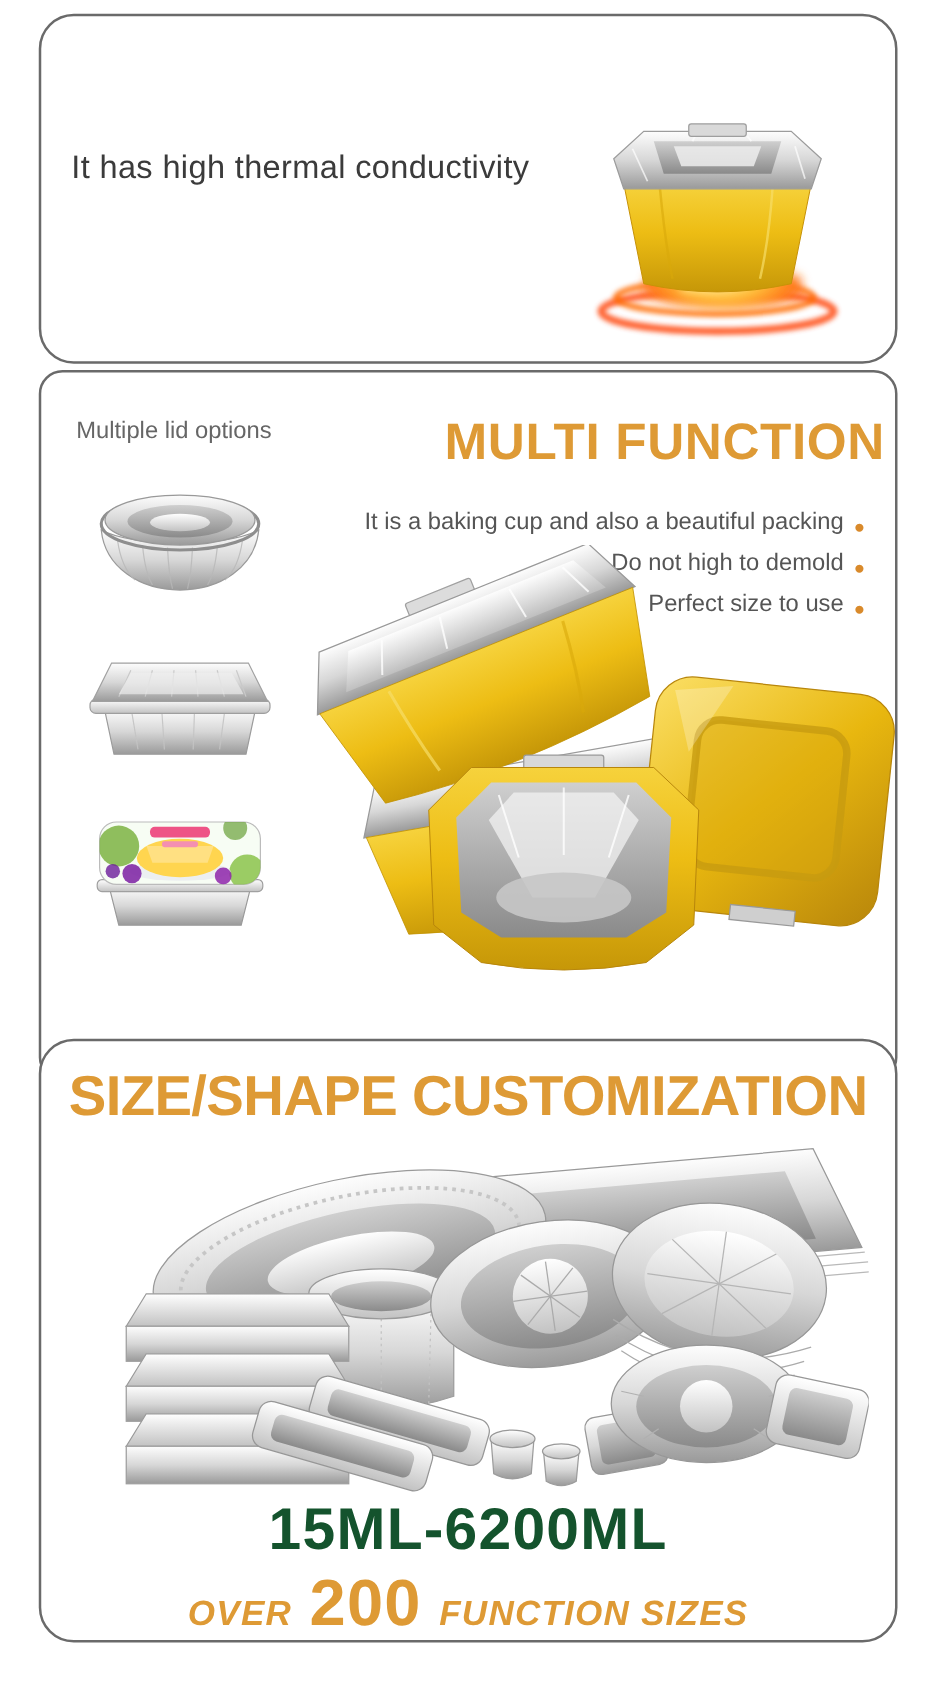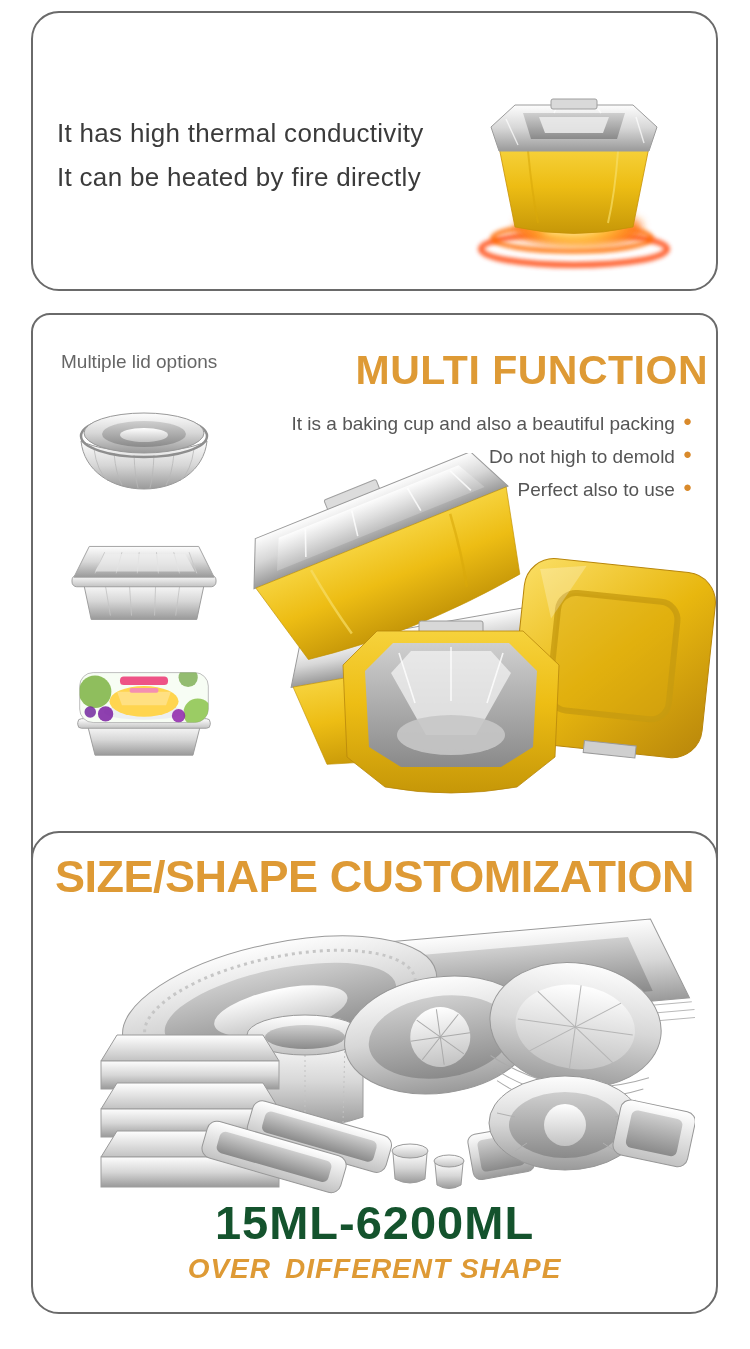--- a/index.html
+++ b/index.html
@@ -1,32 +1,32 @@
 <!DOCTYPE html>
 <html><head>
 <meta charset="utf-8">
 <style>
   html,body{margin:0;padding:0;background:#fff;}
   .page{position:relative;width:750px;height:1349px;background:#fff;overflow:hidden;
         font-family:"Liberation Sans",sans-serif;}
   .card{position:absolute;left:31px;width:687px;border:2px solid #6a6a6a;border-radius:28px;
         background:#fff;box-sizing:border-box;padding-left:12px;}
   #card-thermal{top:11px;height:280px;}
-  #card-multi{top:313px;height:569px;border-radius:19px;}
+  #card-multi{top:296px;height:569px;border-radius:19px;}
   #card-size{top:831px;height:483px;}
 
   .thermal-text{position:absolute;left:24px;top:98px;color:#3b3b3b;font-size:26px;
                 line-height:44px;letter-spacing:.3px;white-space:nowrap;}
   .fire-img{position:absolute;right:26px;top:52px;}
 
   .side-label{position:absolute;left:28px;top:36px;font-size:19px;color:#666;white-space:nowrap;}
   .multi-title{position:absolute;left:250px;top:32px;width:425px;text-align:right;
                font-size:41px;font-weight:bold;letter-spacing:.5px;color:#de9a35;white-space:nowrap;}
   .bullets{position:absolute;right:24px;top:98px;text-align:right;}
-  .bullet-row{display:flex;justify-content:flex-end;align-items:flex-start;gap:8px;height:33px;}
+  .bullet-row{display:flex;justify-content:flex-end;align-items:flex-end;gap:8px;height:33px;}
   .bullet-row .txt{font-size:19px;color:#555;white-space:nowrap;}
   .bullet-row .dot{font-size:15px;color:#d98a2b;line-height:1;}
   .lid-col{position:absolute;left:28px;top:88px;width:166px;}
   .lid-item{margin-bottom:30px;}
   .cluster-img{position:absolute;left:212px;top:138px;}
 
   .size-title{position:absolute;left:0;top:18px;width:100%;text-align:center;font-size:45px;
               font-weight:bold;letter-spacing:-.5px;color:#de9a35;white-space:nowrap;}
   .pile-img{position:absolute;left:22px;top:84px;}
   .size-range{position:absolute;left:0;top:362px;width:100%;text-align:center;font-size:47px;
@@ -77,21 +77,20 @@
         </filter>
       <filter id="f4" x="-40%" y="-40%" width="180%" height="180%">
           <feGaussianBlur stdDeviation="4"></feGaussianBlur>
         </filter>
     </defs>
   </svg>
 
   <div class="card" id="card-thermal">
     <div class="thermal-text">
       <div>It has high thermal conductivity</div>
-      <div>It can be heated by fire directly</div>
     </div>
     <svg class="fire-img" width="232" height="212" viewBox="0 0 232 212">
       <ellipse cx="116" cy="184" rx="93" ry="16" fill="none" stroke="#ff3d00" stroke-width="6" opacity=".8" filter="url(#f2)"></ellipse>
       <ellipse cx="114" cy="173" rx="79" ry="13" fill="none" stroke="#ff6a00" stroke-width="5" opacity=".85" filter="url(#f2)"></ellipse>
       <path d="M55,172 C60,142 80,128 90,144 C92,118 112,108 120,132 C128,112 148,120 150,142 C162,128 176,140 173,158 C181,150 187,158 183,174 Q116,192 55,172 Z" fill="url(#flameR)" filter="url(#f4)"></path>
       <path d="M86,168 C89,150 101,142 106,152 C109,136 123,132 127,148 C134,138 144,144 143,158 Q116,172 86,168 Z" fill="#ffe082" opacity=".9" filter="url(#f4)"></path>
       <path d="M41,82 L191,82 L175,162 Q116,175 57,162 Z" fill="url(#goldV)" stroke="#c79208" stroke-width=".8"></path>
       <path d="M70,86 Q74,128 80,158" stroke="#d8a90a" stroke-width="2" fill="none" opacity=".6"></path>
       <path d="M160,86 Q157,128 150,158" stroke="#f7dd66" stroke-width="2" fill="none" opacity=".7"></path>
       <polygon points="33,62 57,40 175,40 199,62 191,86 41,86" fill="url(#silvV)" stroke="#9c9c9c"></polygon>
@@ -114,21 +113,21 @@
     <div class="bullets">
       <div class="bullet-row">
         <span class="txt">It is a baking cup and also a beautiful packing</span>
         <span class="dot">●</span>
       </div>
       <div class="bullet-row">
         <span class="txt">Do not high to demold</span>
         <span class="dot">●</span>
       </div>
       <div class="bullet-row">
-        <span class="txt">Perfect also to use</span>
+        <span class="txt">Perfect size to use</span>
         <span class="dot">●</span>
       </div>
     </div>
 
     <div class="lid-col">
       
       <svg class="lid-item" width="166" height="96" viewBox="0 0 166 96">
         <path d="M20,38 C23,68 51,86 83,86 C115,86 143,68 146,38 C120,52 46,52 20,38 Z" fill="url(#silvV)" stroke="#9a9a9a"></path>
         <g stroke="#b8b8b8" opacity=".8" fill="none">
           <path d="M33,46 Q36,68 47,78"></path>
@@ -323,17 +322,18 @@
 
       <g transform="rotate(12 598 212)">
         <rect x="562" y="188" width="76" height="56" rx="10" fill="url(#silvL)" stroke="#979797"></rect>
         <rect x="574" y="197" width="52" height="38" rx="6" fill="url(#silvI)"></rect>
       </g>
     </svg>
 
     <div class="size-range">15ML-6200ML</div>
     <div class="size-line">
       <span class="small">OVER</span>
-      <span class="small">DIFFERENT SHAPE</span>
+      <span class="big">200</span>
+      <span class="small">FUNCTION SIZES</span>
     </div>
   </div>
 
 </div>
 
 </body></html>

